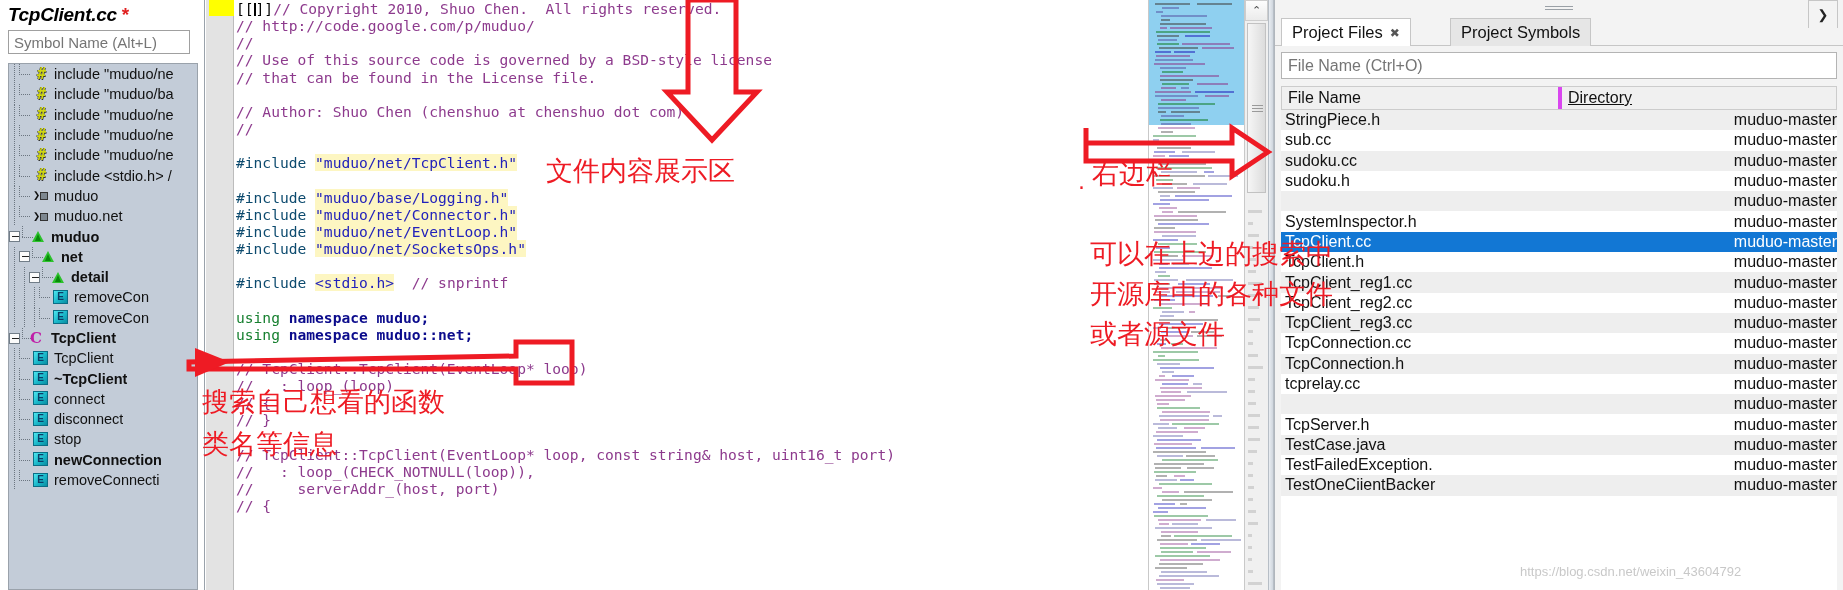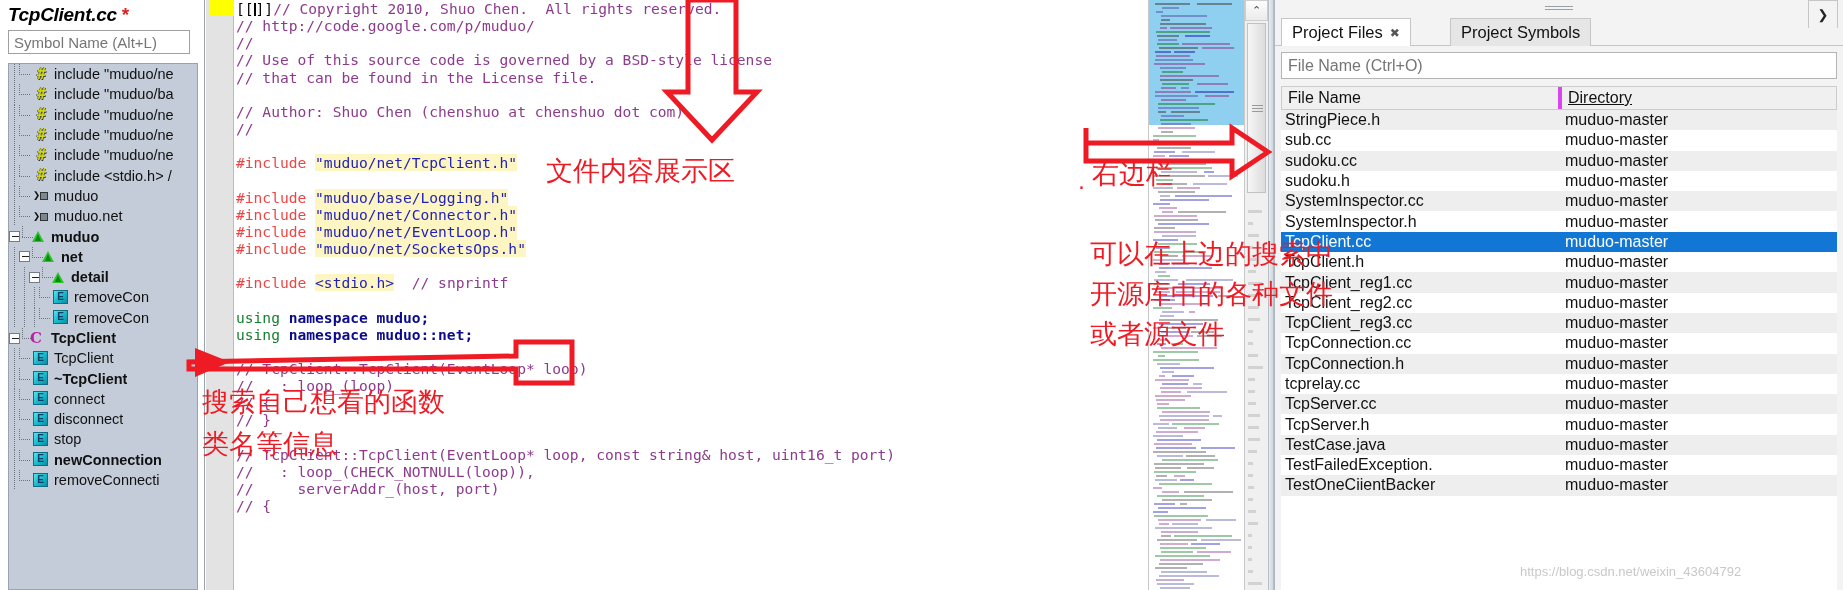--- a/index.html
+++ b/index.html
@@ -105,21 +105,21 @@
     position:absolute; left:3px; top:0px; width:25px; height:16px; background:#ffff00;
   }
   #code {
     position:absolute; left:30px; top:0; right:0; top:0;
     font-family:"DejaVu Sans Mono","Liberation Mono",monospace;
     font-size:14.6px; line-height:17.15px; white-space:pre;
     color:#000;
   }
   .ln { height:17.15px; }
   .cm { color:#8d3a8d; }
-  .pp { color:#ef4444; }
+  .pp { color:#0c4a6e; }
   .str { color:#2222bb; background:#fdf6c2; }
   .kw { color:#0b0b8c; font-weight:bold; }
   .kw2 { color:#157f2e; }
   .pl { color:#000; }
   .caret { display:inline-block; width:2px; height:13px; background:#000; vertical-align:-2px; }
 
   
   #minimap-col {
     position:absolute; left:1148px; top:0; width:96px; height:590px;
     background:#ffffff; border-left:1px solid #c9c9c9;
@@ -194,21 +194,21 @@
   #list-head .hcell.c1 { width:280px; border-right:4px solid #d946ef;}
   #list-head .hcell.c2 { flex:1;text-decoration:underline; }
   #file-list {
     position:absolute; top:110px; left:6px; width:556px; bottom:0;
     overflow:hidden; background:#ffffff;
   }
   .frow { display:flex; height:20.3px; font-size:16px; color:#111; align-items:center; }
   .frow.alt { background:#eeeeee; }
   .frow.sel { background:#1277d4; color:#ffffff; }
   .frow .c1 { width:280px; padding-left:4px; overflow:hidden; white-space:nowrap;}
-  .frow .c2 { flex:1; padding-left:4px; overflow:hidden; white-space:nowrap;}
+  .frow .c2 { flex:1; padding-left:4px; overflow:hidden; white-space:nowrap;text-align:right;}
 
   
   #overlay { position:absolute; inset:0; pointer-events:none; }
   .anno-text {
     position:absolute; color:#ee1b24; font-size:27px; line-height:32px;
     font-family:"DejaVu Sans", sans-serif; white-space:pre;
   }
   .watermark {
     position:absolute; color:rgba(190,190,190,0.85); font-size:13px;
     font-family:"Liberation Sans",sans-serif; white-space:nowrap;
@@ -677,21 +677,20 @@
       </div>
       <div class="frow alt">
         <div class="c1">sudoku.cc</div>
         <div class="c2">muduo-master</div>
       </div>
       <div class="frow">
         <div class="c1">sudoku.h</div>
         <div class="c2">muduo-master</div>
       </div>
       <div class="frow alt">
-        <div class="c1">SystemInspector.cc</div>
         <div class="c2">muduo-master</div>
       </div>
       <div class="frow">
         <div class="c1">SystemInspector.h</div>
         <div class="c2">muduo-master</div>
       </div>
       <div class="frow sel">
         <div class="c1">TcpClient.cc</div>
         <div class="c2">muduo-master</div>
       </div>
@@ -717,21 +716,20 @@
       </div>
       <div class="frow alt">
         <div class="c1">TcpConnection.h</div>
         <div class="c2">muduo-master</div>
       </div>
       <div class="frow">
         <div class="c1">tcprelay.cc</div>
         <div class="c2">muduo-master</div>
       </div>
       <div class="frow alt">
-        <div class="c1">TcpServer.cc</div>
         <div class="c2">muduo-master</div>
       </div>
       <div class="frow">
         <div class="c1">TcpServer.h</div>
         <div class="c2">muduo-master</div>
       </div>
       <div class="frow alt">
         <div class="c1">TestCase.java</div>
         <div class="c2">muduo-master</div>
       </div>

